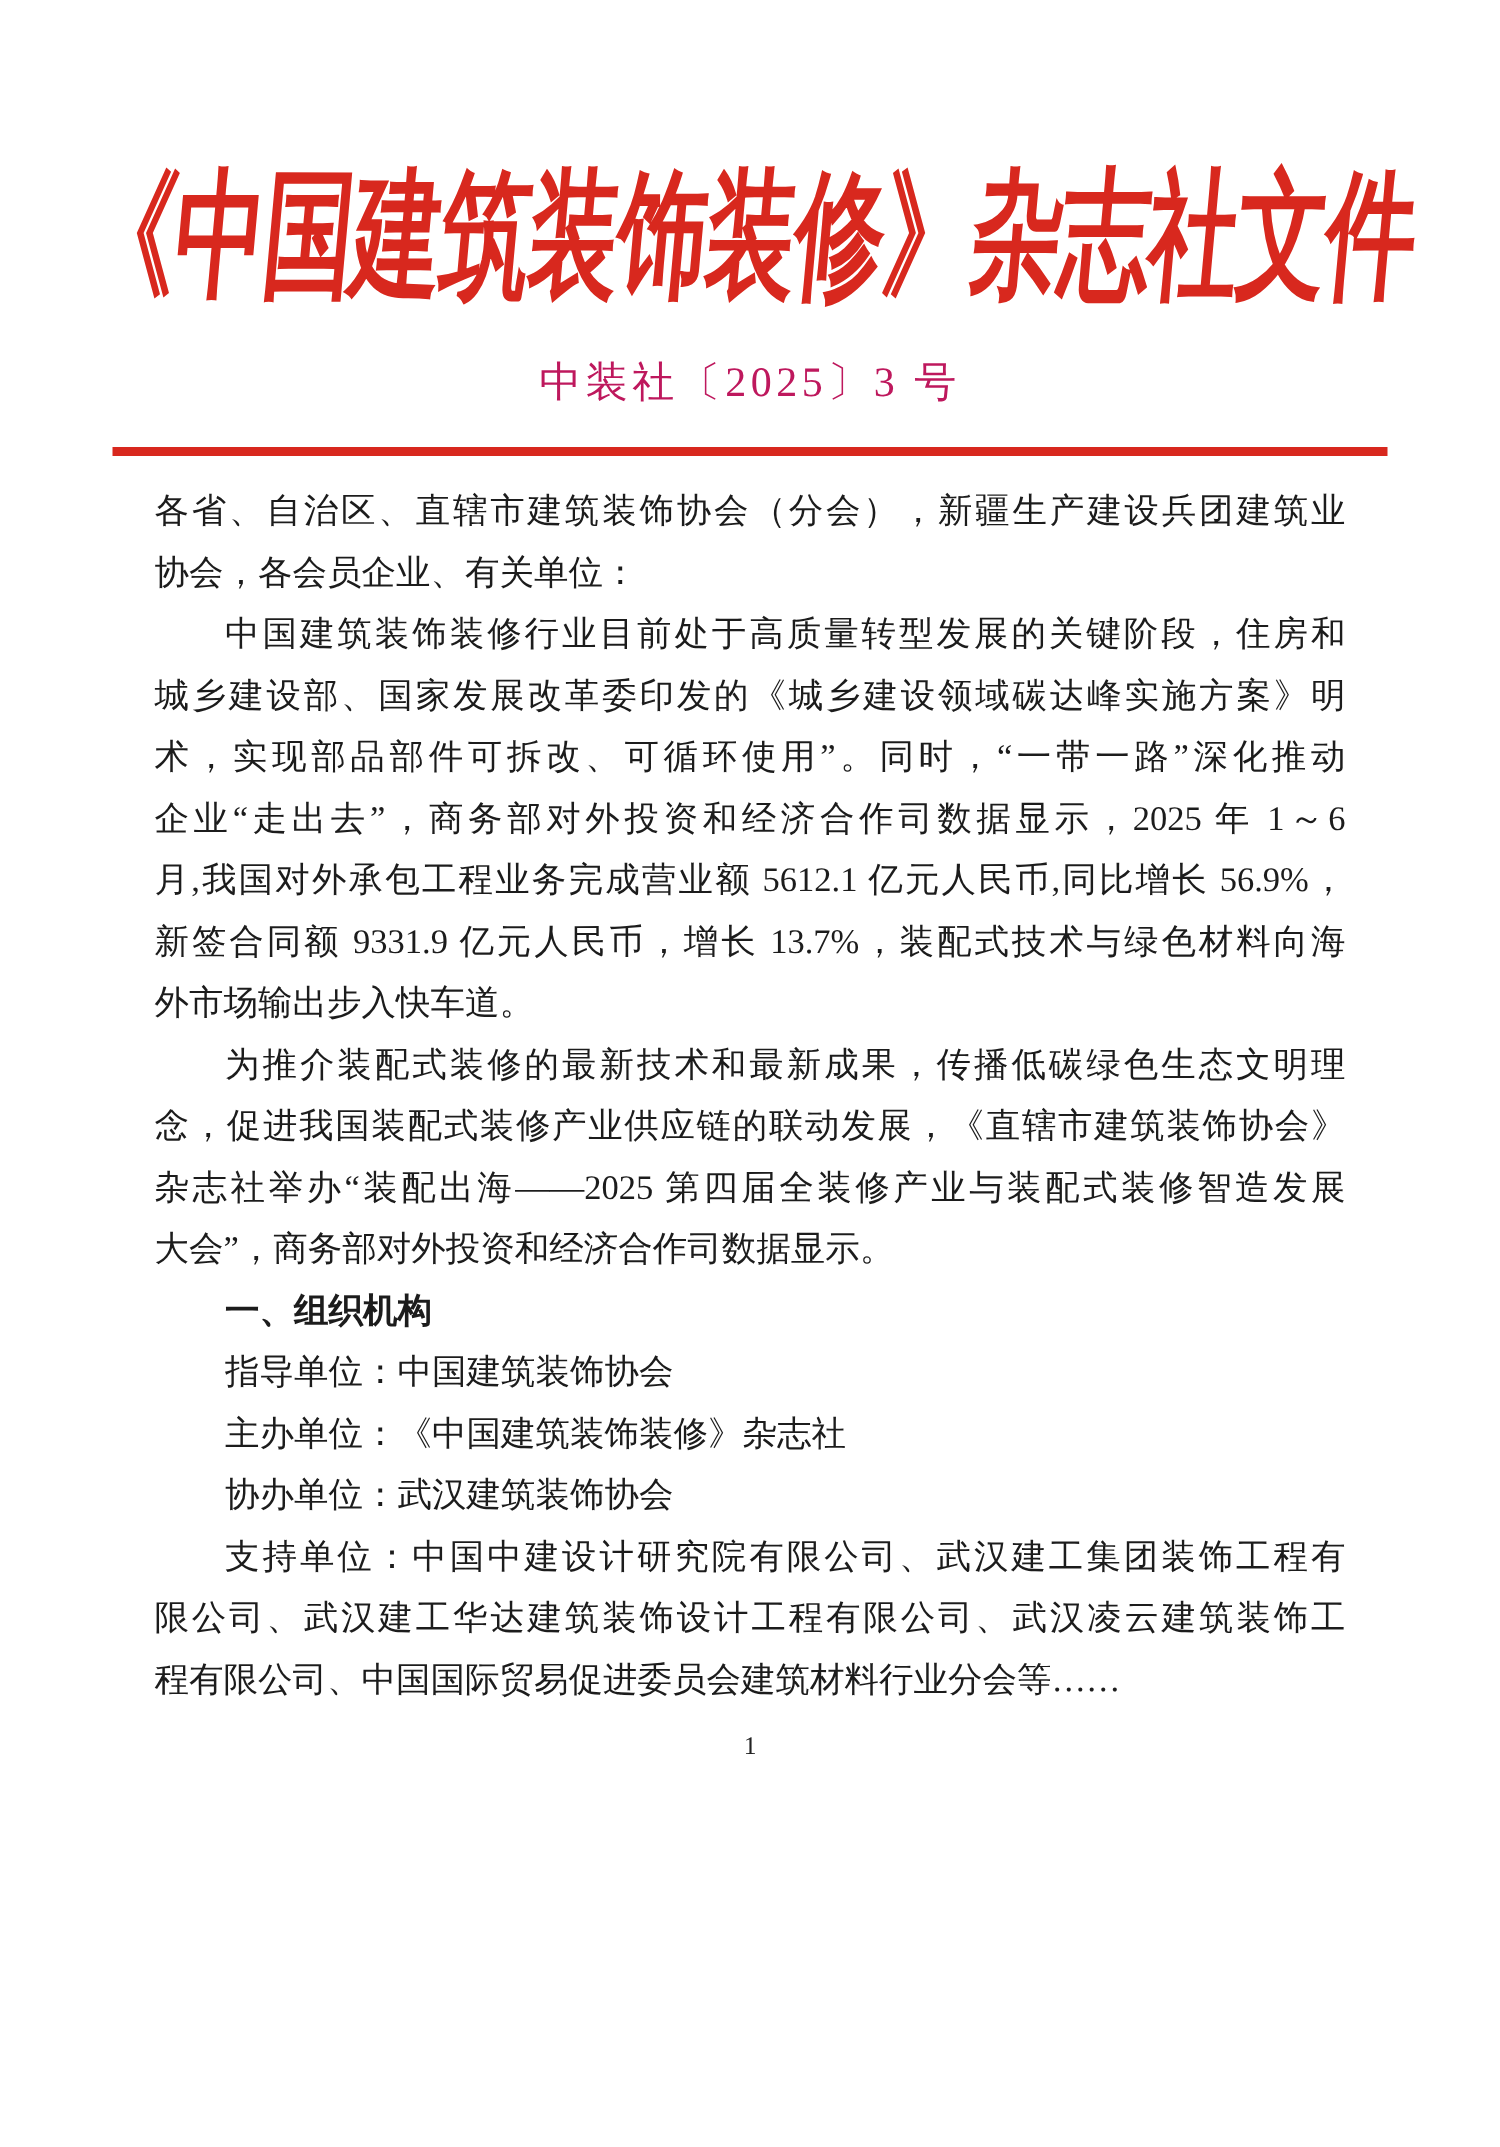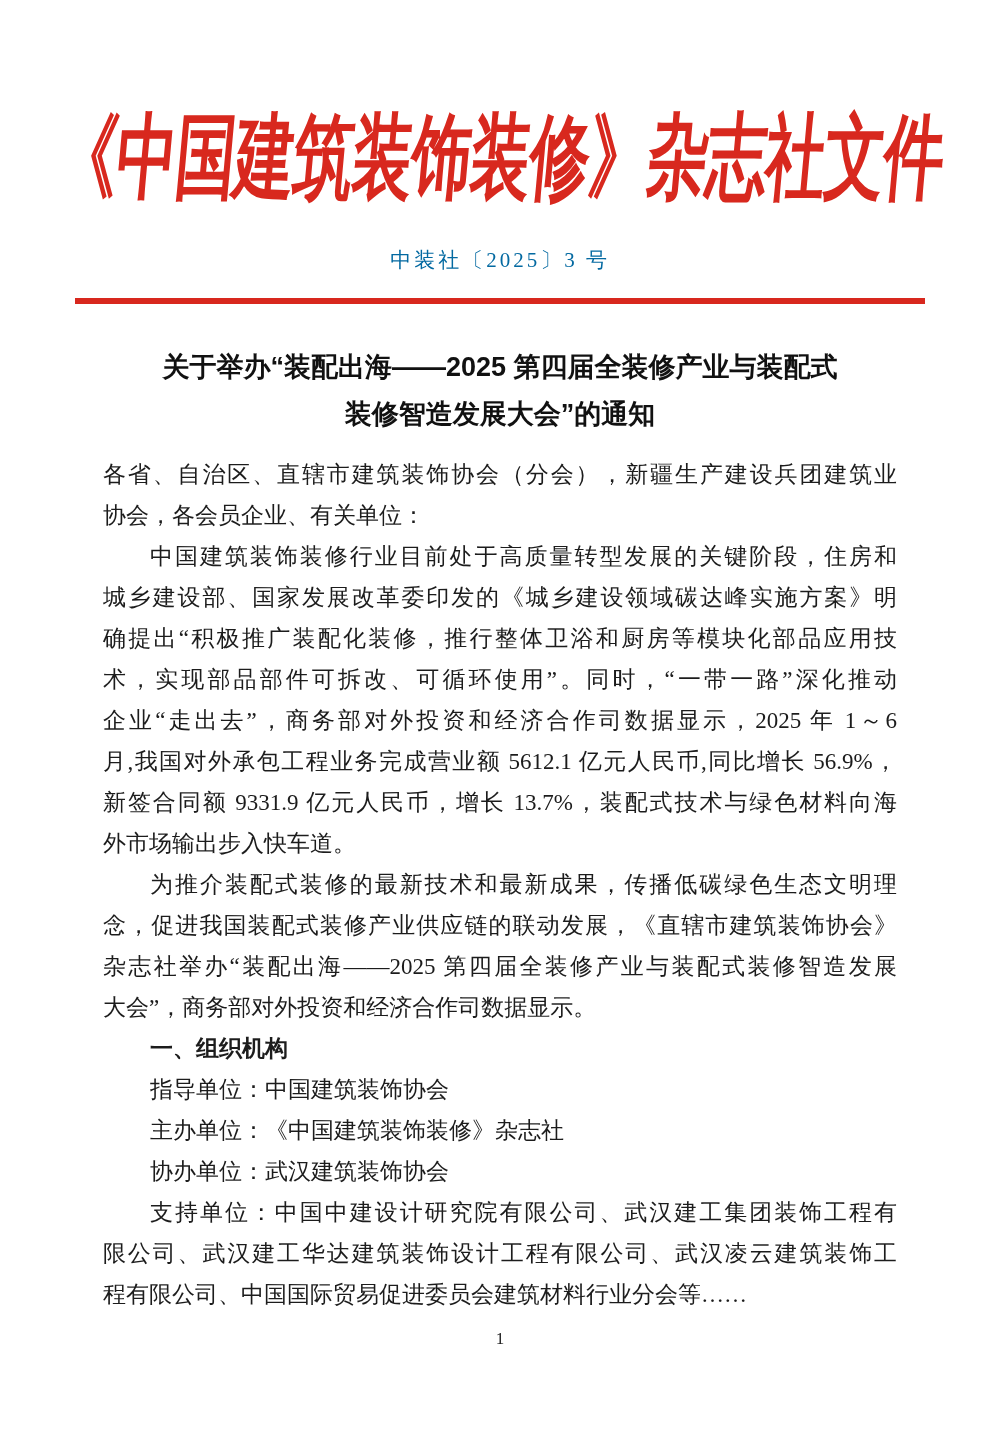--- a/index.html
+++ b/index.html
@@ -29,25 +29,25 @@
     font-weight: bold;
     color: var(--accent-red, #d8281e);
     letter-spacing: -1px;
     white-space: nowrap;
     transform: scaleY(1.55) skewX(-8deg);
     transform-origin: center center;
     font-family: "Liberation Serif", "DejaVu Serif", serif;
   }
   
   .doc-number {
-    margin-top: 26px;
+    margin-top: 16px;
     text-align: center;
-    font-size: 21px;
+    font-size: 28px;
     letter-spacing: 3px;
-    color: #0369a1;
+    color: #be185d;
   }
   
   .red-divider {
     width: 850px;
     height: 6px;
     margin: 24px auto 0 auto;
     background: var(--accent-red, #d8281e);
   }
   
   .notice-title {
@@ -97,31 +97,26 @@
 <div class="page">
 
   <div class="letterhead">
     <div class="letterhead-text">《中国建筑装饰装修》杂志社文件</div>
   </div>
 
   <div class="doc-number">中装社〔2025〕3 号</div>
 
   <div class="red-divider"></div>
 
-  <div class="notice-title">
-    <div>关于举办“装配出海——2025 第四届全装修产业与装配式</div>
-    <div>装修智造发展大会”的通知</div>
-  </div>
 
   <div class="body-block">
       <div class="body-line fill">各省、自治区、直辖市建筑装饰协会（分会），新疆生产建设兵团建筑业</div>
       <div class="body-line">协会，各会员企业、有关单位：</div>
       <div class="body-line fill indent">中国建筑装饰装修行业目前处于高质量转型发展的关键阶段，住房和</div>
       <div class="body-line fill">城乡建设部、国家发展改革委印发的《城乡建设领域碳达峰实施方案》明</div>
-      <div class="body-line fill">确提出“积极推广装配化装修，推行整体卫浴和厨房等模块化部品应用技</div>
       <div class="body-line fill">术，实现部品部件可拆改、可循环使用”。同时，“一带一路”深化推动</div>
       <div class="body-line fill">企业“走出去”，商务部对外投资和经济合作司数据显示，2025 年 1～6</div>
       <div class="body-line fill">月,我国对外承包工程业务完成营业额 5612.1 亿元人民币,同比增长 56.9%，</div>
       <div class="body-line fill">新签合同额 9331.9 亿元人民币，增长 13.7%，装配式技术与绿色材料向海</div>
       <div class="body-line">外市场输出步入快车道。</div>
       <div class="body-line fill indent">为推介装配式装修的最新技术和最新成果，传播低碳绿色生态文明理</div>
       <div class="body-line fill">念，促进我国装配式装修产业供应链的联动发展，《直辖市建筑装饰协会》</div>
       <div class="body-line fill">杂志社举办“装配出海——2025 第四届全装修产业与装配式装修智造发展</div>
       <div class="body-line">大会”，商务部对外投资和经济合作司数据显示。</div>
       <div class="body-line bold indent">一、组织机构</div>

